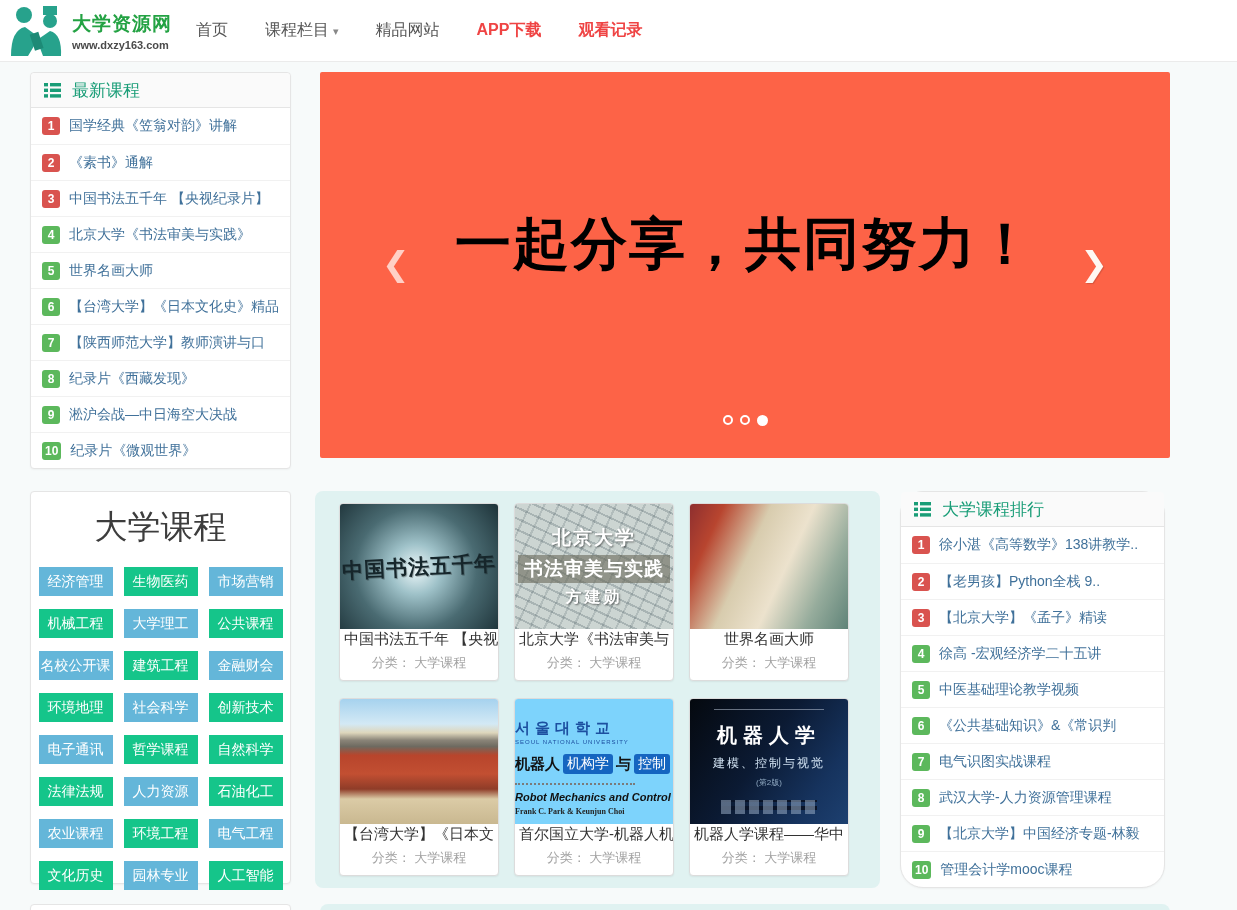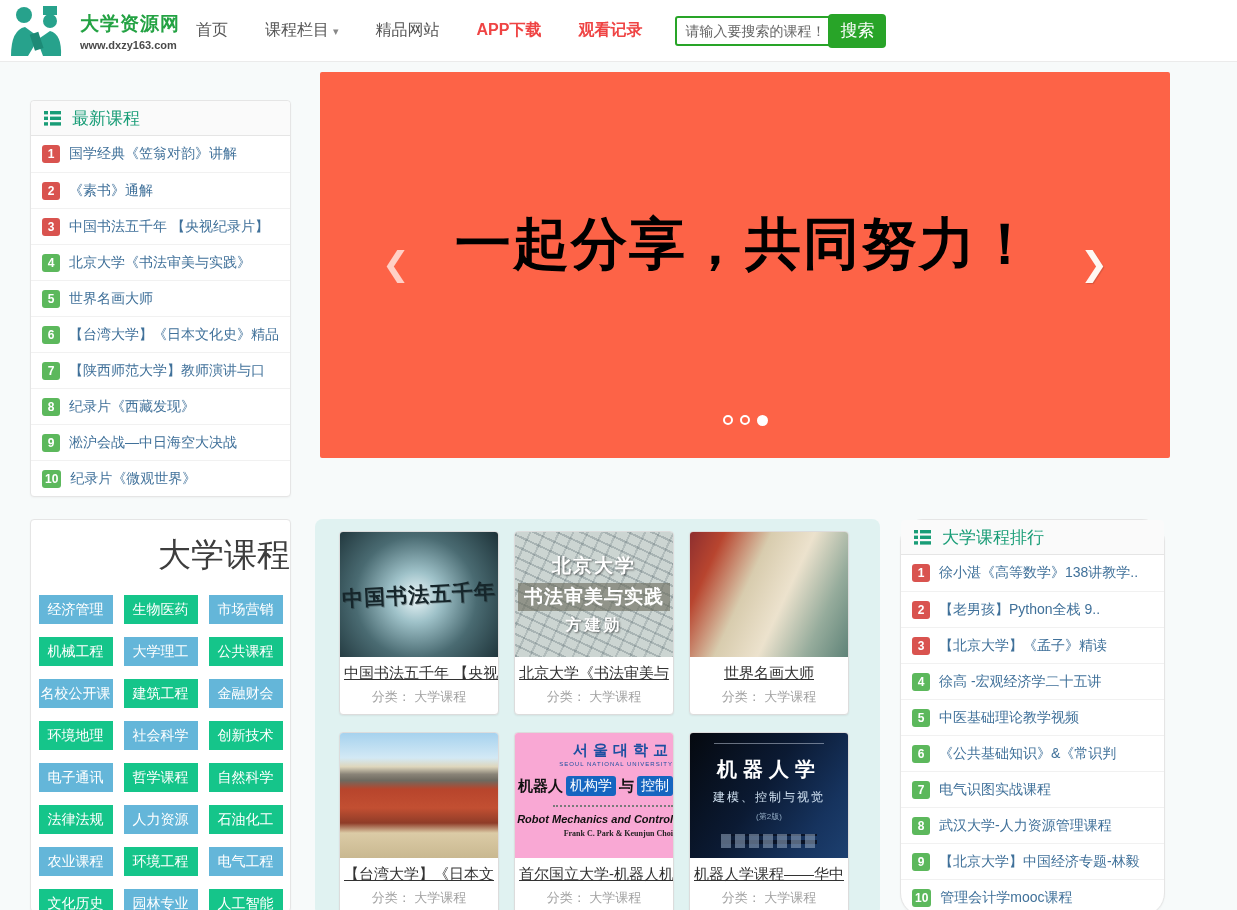--- a/index.html
+++ b/index.html
@@ -7,21 +7,21 @@
   .page {
     width:1237px; height:910px; background:#f7fafa; position:relative; overflow:hidden;
     font-family:"Liberation Sans","DejaVu Sans",sans-serif;
   }
   
   .site-header {
     height:62px; background:#fff; border-bottom:1px solid #ebebeb;
     display:flex; align-items:center; padding-left:10px;
   }
   .logo { display:flex; align-items:center; width:178px; cursor:pointer; }
-  .logo-text { margin-left:18px; }
+  .logo-text { margin-left:10px; }
   .logo-title { color:#23a243; font-size:19px; font-weight:700; letter-spacing:1px; }
   .logo-url { color:#4a4a4a; font-size:11px; font-weight:700; margin-top:2px; }
   .main-nav { display:flex; align-items:center; gap:37px; margin-left:8px; }
   .nav-link { font-size:16px; color:#555; cursor:pointer; white-space:nowrap; }
   .nav-link[data-accent="on"] { color:#ef4444; font-weight:700; }
   .caret { font-size:11px; color:#888; margin-left:4px; }
   .search { margin-left:33px; display:flex; align-items:center; }
   .search-input {
     width:156px; height:30px; border:2px solid #28a428; border-radius:3px 0 0 3px;
     padding:0 8px; font-size:14px; outline:none; color:#333; background:#fff;
@@ -33,21 +33,21 @@
     font-size:17px; cursor:pointer; margin-left:-3px;
     font-family:"Liberation Sans","DejaVu Sans",sans-serif;
   }
   
   .content { padding:10px 0 0 30px; }
   .row { display:flex; align-items:flex-start; }
   .row2 { margin-top:22px; }
   .row3 { margin-top:16px; }
   
   .panel { background:#fff; border:1px solid #e5e5e5; border-radius:4px; box-shadow:0 1px 2px rgba(0,0,0,.04); }
-  .panel-latest { width:261px;margin-top:28px; }
+  .panel-latest { width:261px; }
   .panel-ranking { width:265px; margin-left:20px;border-radius:23px; }
   .panel-header {
     height:35px; display:flex; align-items:center; padding:0 13px;
     background:#fafafa; border-bottom:1px solid #e5e5e5; border-radius:4px 4px 0 0;
   }
   .panel-title { color:#199d77; font-size:17px; margin-left:11px; }
   .rank-item { height:36px; display:flex; align-items:center; padding:0 11px; border-top:1px solid #f1f1f1; cursor:pointer; }
   .rank-item:first-child { border-top:none; }
   .rank-badge {
     min-width:18px; height:18px; border-radius:3px; color:#fff; font-size:12px; font-weight:700;
@@ -64,50 +64,50 @@
   .banner-text { font-size:56px; font-weight:900; color:#000; letter-spacing:2px; margin-top:-40px; }
   .banner-arrow { position:absolute; top:175px; font-size:33px; font-weight:700; cursor:pointer; line-height:1; }
   .banner-prev { left:62px; color:rgba(255,235,230,.8); }
   .banner-next { right:62px; color:#fff7f2; text-shadow:1px 1px 1px rgba(0,0,0,.15); }
   .banner-dots { position:absolute; bottom:32px; left:0; right:0; display:flex; justify-content:center; gap:7px; }
   .dot { width:11px; height:11px; border-radius:50%; cursor:pointer; }
   .dot[data-active="on"] { background:#fff; }
   .dot[data-active="off"] { border:2px solid #fff; background:transparent; width:10px; height:10px; }
   
   .panel-cats { width:261px; height:393px; }
-  .cat-title { text-align:right; font-size:33px; color:#3d3d3d; margin:13px 0 17px; font-weight:400; }
+  .cat-title { text-align:center; font-size:33px; color:#3d3d3d; margin:13px 0 17px; font-weight:400; }
   .tags { display:grid; grid-template-columns:repeat(3,74px); justify-content:center; column-gap:11px; row-gap:13px; }
   .tag { height:29px; display:flex; align-items:center; justify-content:center; color:#fff; font-size:14px; cursor:pointer; white-space:nowrap; }
   .tag[data-color="blue"] { background:#64b6d9; }
   .tag[data-color="green"] { background:#15c58a; }
   
   .cards-section {
     width:565px; margin-left:24px; background:#e0f2f1; border-radius:8px;
     height:397px; padding:12px 0 0 24px;
   }
   .cards-grid { display:grid; grid-template-columns:repeat(3,160px); column-gap:15px; row-gap:17px; }
   .card { width:160px; background:#fff; border:1px solid #dcdcdc; border-radius:4px; overflow:hidden; cursor:pointer; box-shadow:0 1px 2px rgba(0,0,0,.06); }
   .thumb { height:125px; position:relative; overflow:hidden; }
-  .card-title { text-align:center; font-size:15px; color:#333; padding:7px 4px 2px; white-space:nowrap; overflow:hidden;text-decoration:underline; }
+  .card-title { text-align:center; font-size:15px; color:#333; padding:1px 4px 2px; white-space:nowrap; overflow:hidden; }
   .card-cat { text-align:center; font-size:13px; color:#a3a3a3; padding:3px 0 8px; }
   
   .th-calligraphy { background:radial-gradient(circle at 48% 52%, #eef8fa 0%, #9fc2c9 24%, #4a6b72 58%, #1d3238 100%); display:flex; align-items:center; justify-content:center; }
   .th-calligraphy .brush { font-family:"Liberation Serif","DejaVu Serif",serif; font-weight:700; font-size:21px; color:#16262b; letter-spacing:1px; transform:rotate(-3deg); text-shadow:1px 1px 0 rgba(0,0,0,.25); }
   .th-pku { background:
       repeating-linear-gradient(25deg, rgba(40,60,70,.22) 0 2px, transparent 2px 10px),
       repeating-linear-gradient(115deg, rgba(40,60,70,.16) 0 2px, transparent 2px 13px),
       #ccd5d2;
       display:flex; flex-direction:column; align-items:center; justify-content:center; gap:4px; }
   .th-pku .l1, .th-pku .l3 { color:#fff; font-weight:700; text-shadow:1px 1px 2px rgba(0,0,0,.5); }
   .th-pku .l1 { font-size:19px; letter-spacing:2px; }
   .th-pku .l2 { font-size:19px; font-weight:700; color:#fff; background:rgba(105,105,90,.6); padding:1px 6px; letter-spacing:1px; }
   .th-pku .l3 { font-size:16px; letter-spacing:3px; }
   .th-painting { background:linear-gradient(115deg, #8e2f2f 0%, #b8452f 16%, #d8ccae 38%, #ece2cd 58%, #96ac9c 80%, #5f8378 100%); }
   .th-temple { background:linear-gradient(180deg, #a6d2ee 0%, #d3e9f5 20%, #ded6bc 27%, #8a8478 33%, #6e6a60 38%, #b8452c 45%, #c24f32 60%, #8f3c28 72%, #dbcba6 80%, #c9b890 100%); }
-  .th-seoul { background:#f9a8d4; display:flex; flex-direction:column; align-items:flex-end; padding-top:8px; }
+  .th-seoul { background:#7dd3fc; display:flex; flex-direction:column; align-items:flex-start; padding-top:20px; }
   .th-seoul .kr { color:#1c4fa0; font-weight:700; font-size:15px; letter-spacing:5px; }
   .th-seoul .en { color:#1c4fa0; font-size:6px; letter-spacing:1px; margin-top:1px; }
   .th-seoul .cnrow { display:flex; align-items:center; gap:3px; margin-top:9px; }
   .th-seoul .cn { color:#111; font-weight:700; font-size:15px; }
   .th-seoul .badge { background:#1565c0; color:#fff; font-weight:400; font-size:14px; padding:1px 4px; border-radius:3px; }
   .th-seoul .dots-line { width:120px; border-top:2px dotted #7a7a7a; margin-top:9px; }
   .th-seoul .bk { color:#111; font-weight:700; font-size:11px; margin-top:6px; font-style:italic; }
   .th-seoul .au { color:#222; font-weight:700; font-size:8px; margin-top:4px;font-family:Liberation Serif, serif; }
   .th-book { background:linear-gradient(125deg, #05090f 0%, #0b1a33 45%, #16335e 78%, #1d4070 100%); display:flex; flex-direction:column; align-items:center; padding-top:10px; }
   .th-book .rule { width:110px; border-top:1px solid rgba(200,210,225,.5); }
@@ -144,24 +144,20 @@
         <div class="logo-url">www.dxzy163.com</div>
       </div>
     </div>
     <nav class="main-nav">
       <a class="nav-link" data-accent="off">首页</a>
       <a class="nav-link" data-accent="off"><span>课程栏目</span><span class="caret">▾</span></a>
       <a class="nav-link" data-accent="off">精品网站</a>
       <a class="nav-link" data-accent="on">APP下载</a>
       <a class="nav-link" data-accent="on">观看记录</a>
     </nav>
-    <div class="search">
-      <input class="search-input" type="text" placeholder="请输入要搜索的课程！" style="">
-      <button class="search-btn">搜索</button>
-    </div>
   </header>
 
   <div class="content">
 
     <div class="row row1">
       <div class="panel panel-latest">
         <div class="panel-header">
           <svg class="icon-list" width="17" height="15" viewBox="0 0 17 15">
             <g fill="#199d77">
               <rect x="0" y="0" width="4" height="3.4"></rect>

